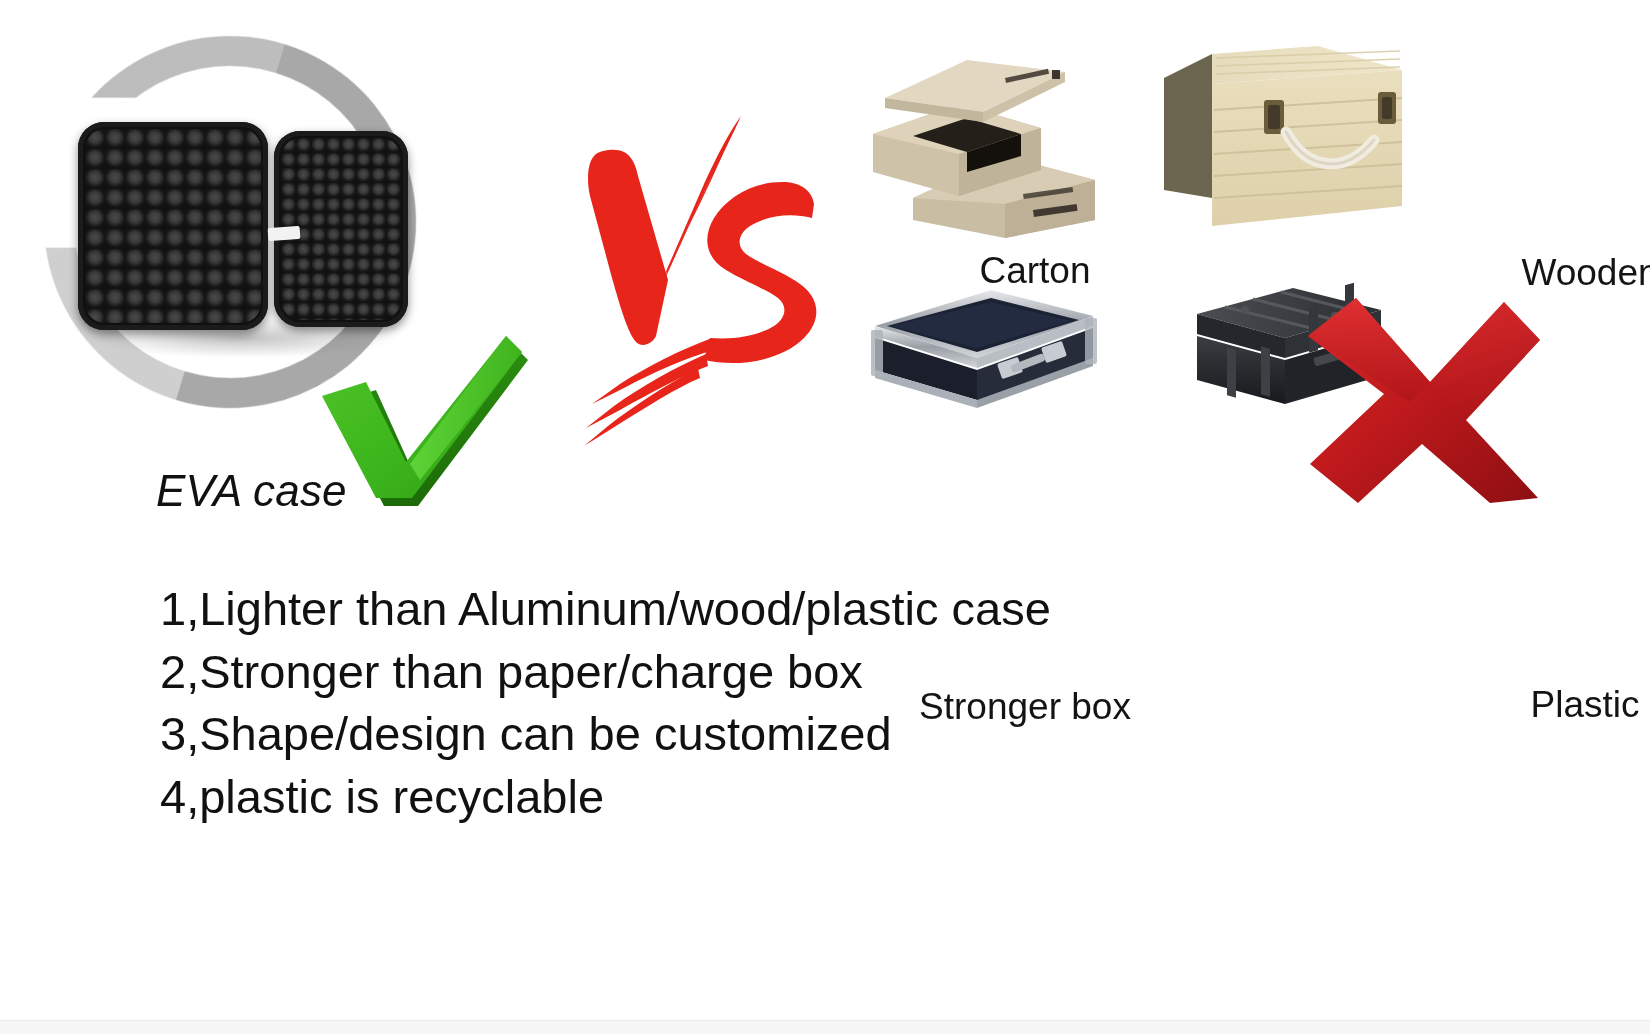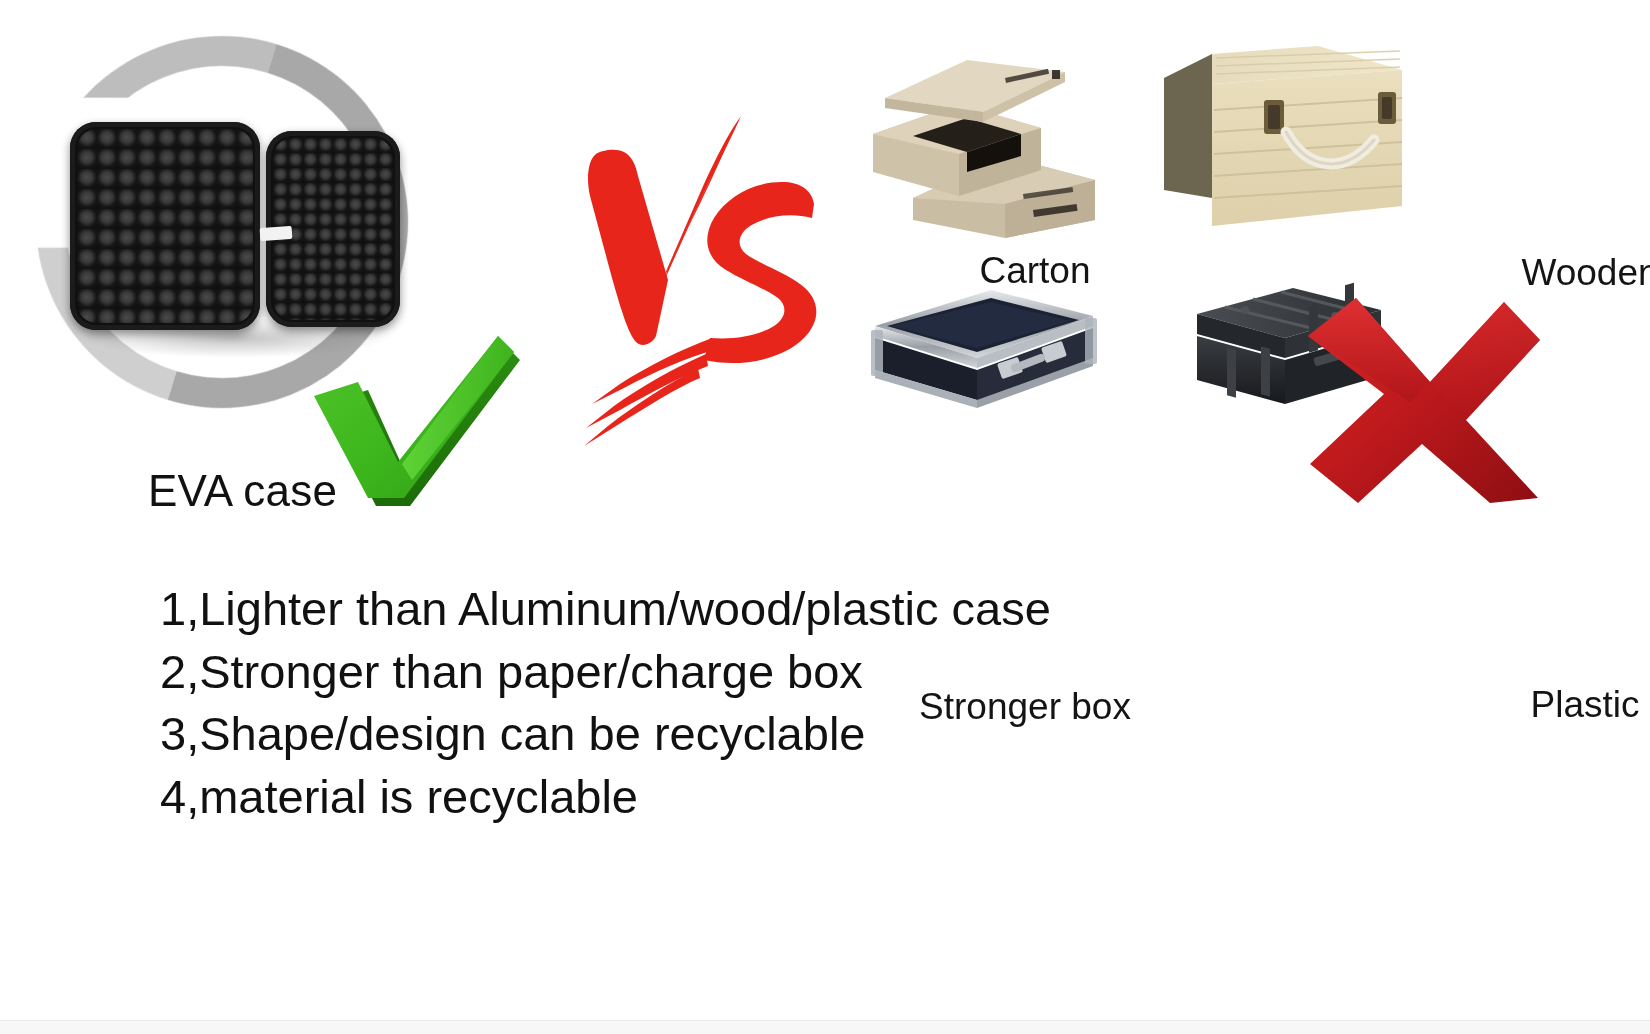--- a/index.html
+++ b/index.html
@@ -13,21 +13,21 @@
   }
   .stage{ position:absolute; inset:0; background:#fff; }
 
   
   .footer-strip{
     position:absolute; left:0; bottom:0; width:1650px; height:14px;
     background:#f7f7f7; border-top:1px solid #eceaea;
   }
 
   
-  .eva-panel{ position:absolute; left:8px; top:14px; width:520px; height:510px; }
+  .eva-panel{ position:absolute; left:16px; top:14px; width:520px; height:510px;font-style:italic; }
 
   .gray-ring{
     position:absolute; left:28px; top:22px; width:372px; height:372px;
     border-radius:50%;
     border:30px solid #a8a8a8;
     border-top-color:#bdbdbd;
     border-left-color:#cfcfcf;
     transform:rotate(-28deg);
     filter:blur(0.4px);
   }
@@ -351,18 +351,18 @@
 
       <path d="M8 38 L56 0 L130 84 L204 4 L240 42 L166 122 L238 200 L190 205 L122 146 L58 205 L10 166 L84 96 Z" fill="url(#xGrad)"></path>
       <path d="M8 38 L56 0 L130 84 L110 104 Z" fill="url(#xGradLite)" opacity=".9"></path>
       <path d="M130 84 L204 4 L240 42 L166 122 Z" fill="url(#xGradLite)" opacity=".55"></path>
     </svg>
   </div>
 
   <div class="feature-list">
     <div class="feature-item">1,Lighter than Aluminum/wood/plastic case</div>
     <div class="feature-item">2,Stronger than paper/charge box</div>
-    <div class="feature-item">3,Shape/design can be recyclable</div>
-    <div class="feature-item">4,material is recyclable</div>
+    <div class="feature-item">3,Shape/design can be customized</div>
+    <div class="feature-item">4,plastic is recyclable</div>
   </div>
 
   <div class="footer-strip"></div>
 </div>
 
 </body></html>

